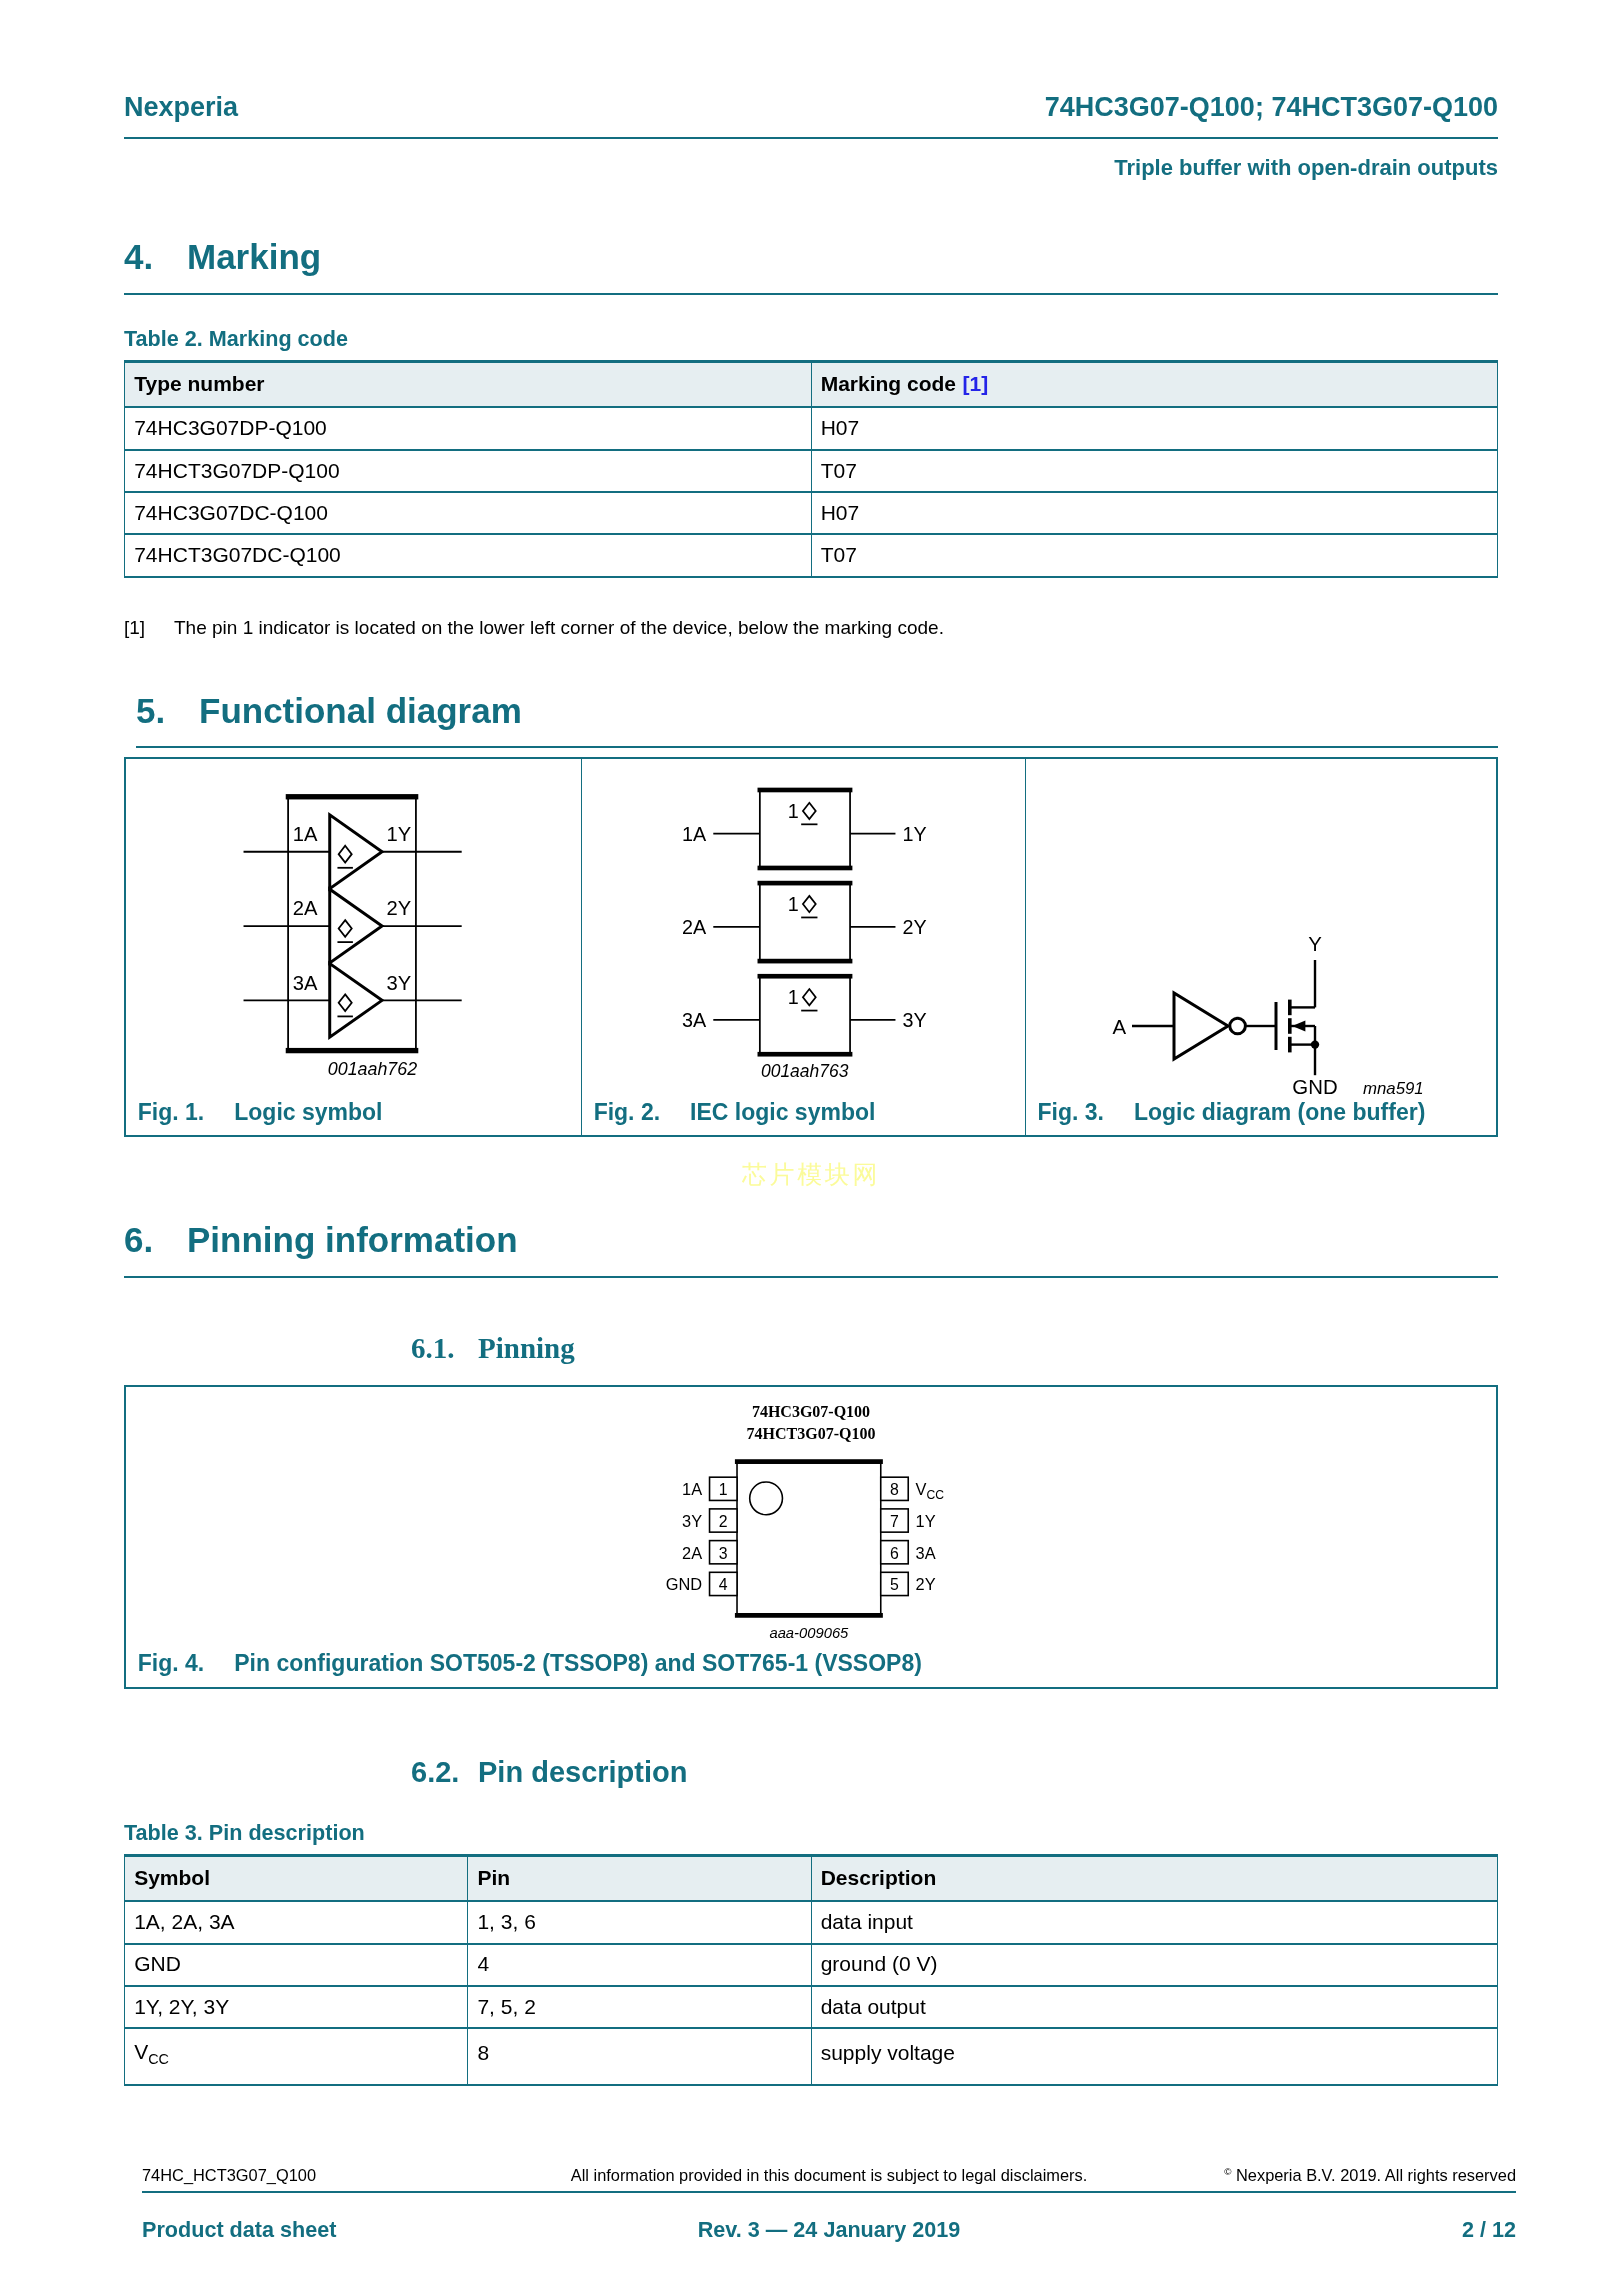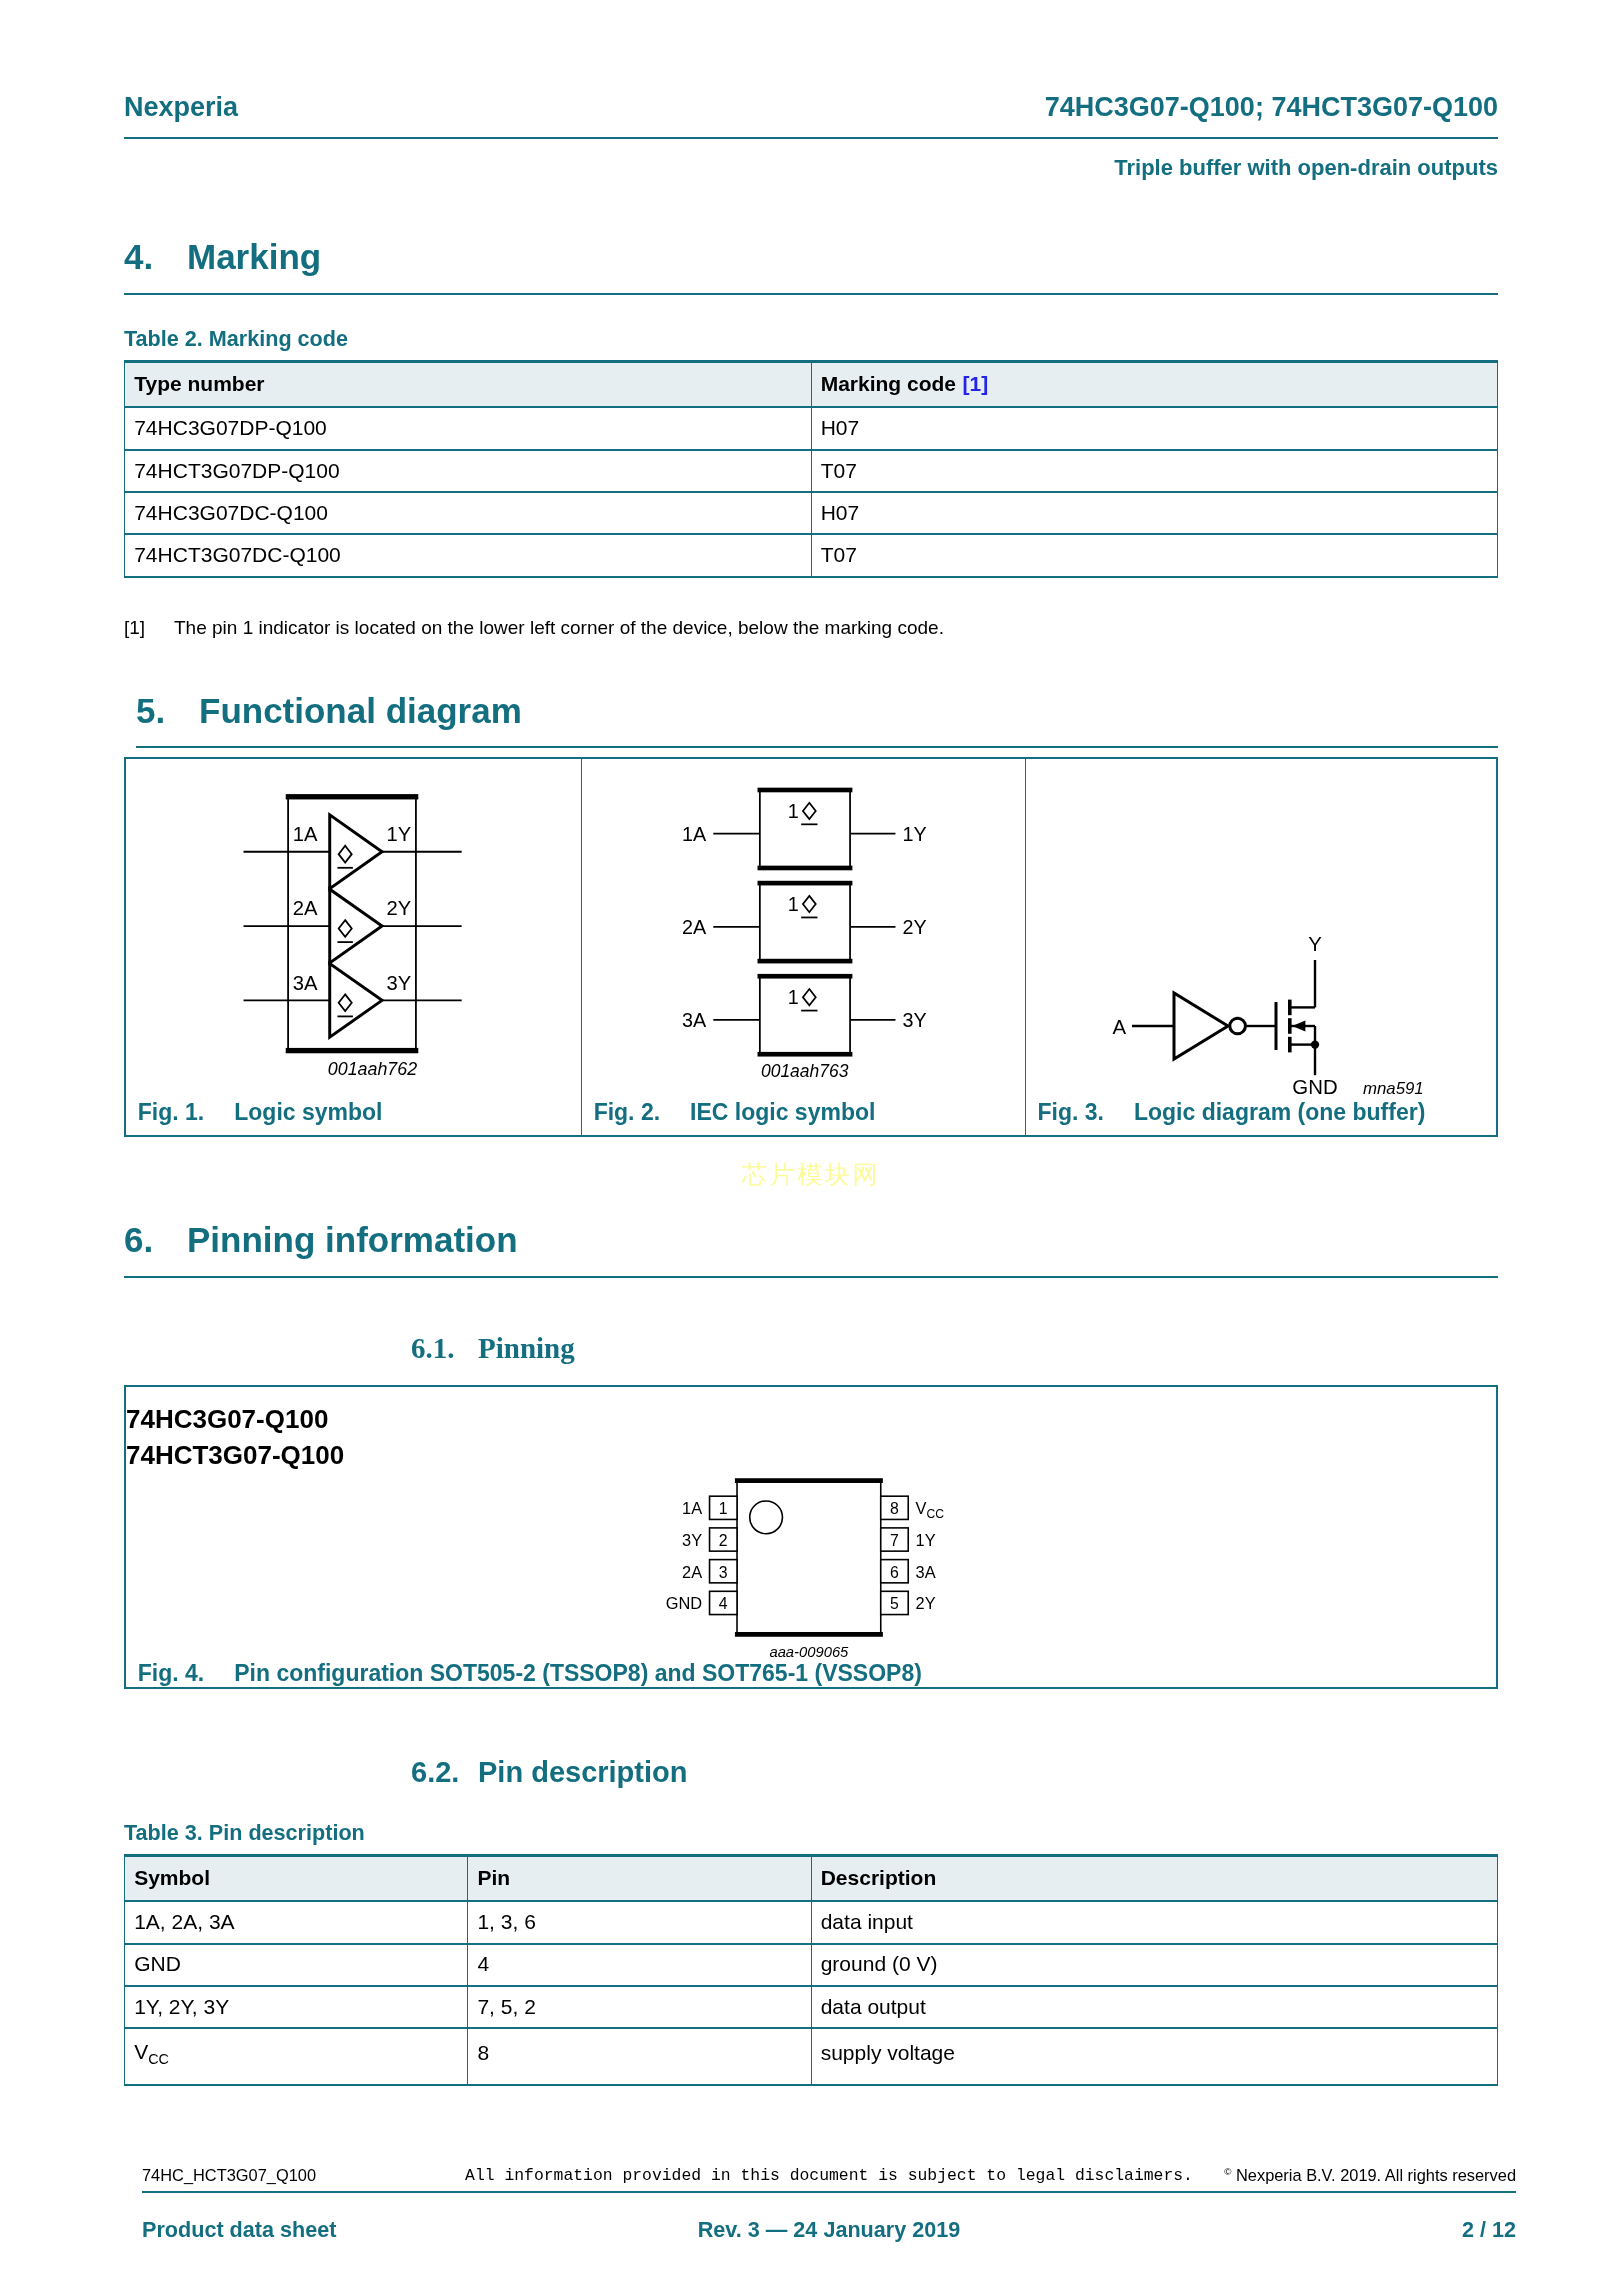--- a/index.html
+++ b/index.html
@@ -74,35 +74,35 @@
   .fig-panel+.fig-panel{border-left:1.3px solid var(--teal);}
   .fig-art{flex:1;display:flex;justify-content:center;align-items:flex-start;padding-top:23.6px;}
   .fig-art.bottom{align-items:flex-end;padding-bottom:1.3px;}
   .fig-caption{padding:0 10.5px 9.2px 11.8px;font-size:23px;font-weight:bold;color:var(--teal);white-space:nowrap;}
   .cap-title{margin-left:30px;}
 
   .fig4-box{
     margin-top:19.6px;height:304px;border:2px solid var(--teal);
     display:flex;flex-direction:column;
   }
-  .chip-titles{font-size:26px;font-weight:bold;line-height:1.4;padding-top:14.4px;}
+  .chip-titles{text-align:center;font-size:16px;font-weight:bold;line-height:1.4;padding-top:14.4px;font-family:Liberation Serif, serif;}
   .chip-art{flex:1;display:flex;justify-content:center;align-items:center;}
 
   .watermark{margin-top:21px;text-align:center;font-size:25px;color:var(--wm);letter-spacing:2.6px;}
 
   svg text{font-family:"Liberation Sans","DejaVu Sans",sans-serif;fill:#000;}
   .code-label{font-style:italic;}
 
   
   .footer{position:absolute;left:142px;width:1374px;top:2166px;}
   .footer-small{
     display:grid;grid-template-columns:1fr auto 1fr;align-items:end;
     font-size:16.4px;padding-bottom:5.9px;border-bottom:2px solid var(--teal);
   }
-  .footer-small .fc{font-family:Liberation Mono, monospace;}
+  .footer-small .fc{}
   .footer-small .fr{text-align:right;}
   .footer-main{
     display:grid;grid-template-columns:1fr auto 1fr;
     margin-top:23.6px;font-size:21.6px;font-weight:bold;color:var(--teal);
   }
   .footer-main .fc{text-align:center;}
   .footer-main .fr{text-align:right;}
   sup{font-size:60%;}
 </style>
 </head>

